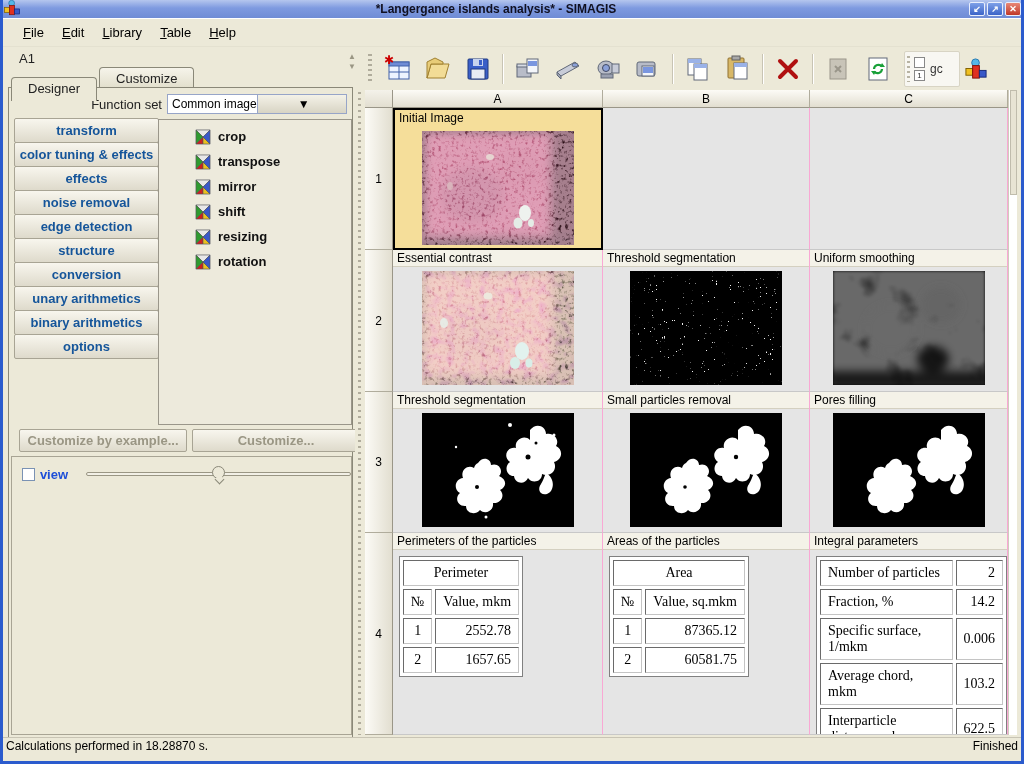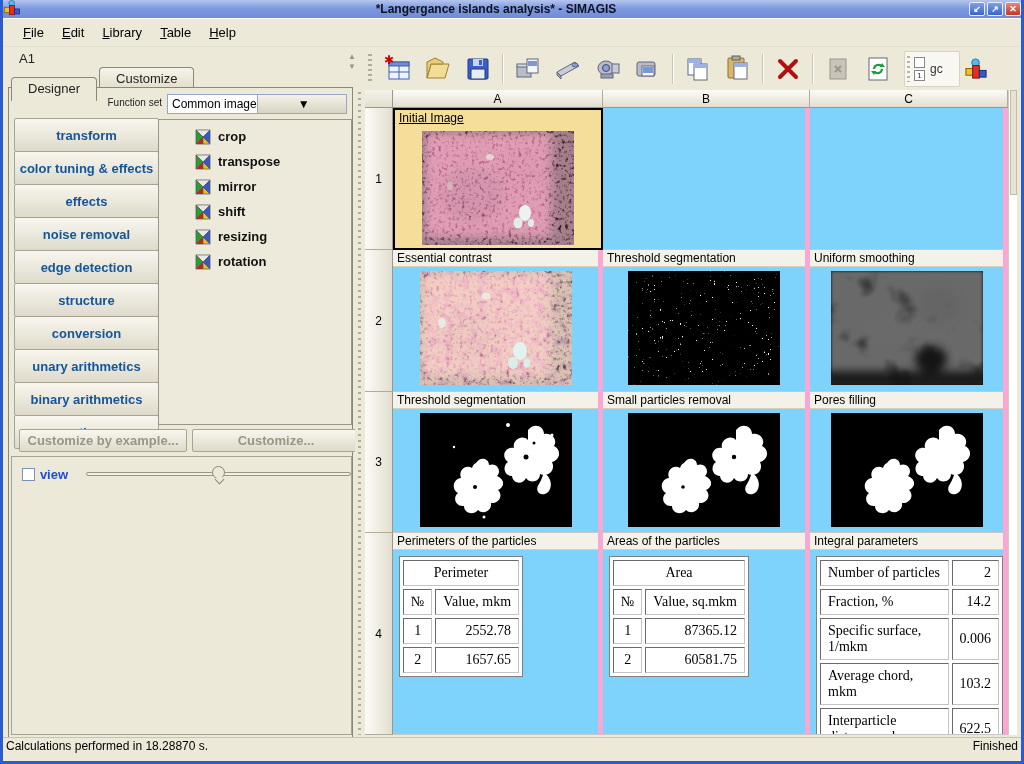--- a/index.html
+++ b/index.html
@@ -23,27 +23,27 @@
   .menu-item::first-letter { text-decoration:underline; }
   
   .cell-ref { position:absolute; left:16px; top:51px; font-size:13px; color:#222; }
   .mini-arrows { position:absolute; left:345px; top:53px; width:10px; display:flex; flex-direction:column; gap:3px; color:#9a9684; font-size:8px; line-height:7px;}
   .tabs { position:absolute; left:8px; top:65px; height:23px; display:flex; }
   .tab { border:1px solid #8a8878; border-bottom:none; border-radius:4px 4px 0 0; padding:3px 16px 3px;
          font-size:13px; background:linear-gradient(#f6f4ea,#e2dfcc); color:#222; margin-right:2px; position:relative; top:2px; height:21px;}
   .tab.active { background:#ECE9D8; top:12px; height:24px; z-index:5; }
   .lp-box { position:absolute; left:5px; top:87px; width:345px; height:651px; border:1px solid #8a8878; background:#ECE9D8; }
   .fset-row { position:absolute; left:0; top:6px; width:100%; height:20px; }
-  .fset-label { position:absolute; right:190px; top:3px; font-size:10px; color:#222; }
+  .fset-label { position:absolute; right:190px; top:3px; font-size:13px; color:#222; }
   .fset-dd { position:absolute; left:158px; top:0; width:180px; height:20px; background:#fff; border:1px solid #97a5c8; display:flex; align-items:center; }
   .fset-dd span { flex:1; font-size:12px; padding-left:4px; color:#000; white-space:nowrap; overflow:hidden;}
   .dd-btn { width:17px; height:18px; background:linear-gradient(#f4f2e8,#d8d4c4); border-left:1px solid #97a5c8;
             font-size:8px; color:#444; display:flex; align-items:center; justify-content:center; }
   .cat-col { position:absolute; left:5px; top:31px; width:145px; }
-  .cat-btn { height:34px; border:1px solid #a8a494; border-radius:2px; margin-top:-1px;
+  .cat-btn { height:25px; border:1px solid #a8a494; border-radius:2px; margin-top:-1px;
              background:linear-gradient(#f8f6ee,#dedacb); color:#15559A; font-weight:bold; font-size:13px;
              display:flex; align-items:center; justify-content:center; }
   .fn-panel { position:absolute; left:149px; top:31px; width:194px; height:306px; border:1px solid #9a968a; background:#EDEADC;padding-left:28px; }
   .fn-item { display:flex; align-items:center; gap:7px; height:25px; padding-left:8px; font-size:13px; font-weight:bold; color:#111; }
   .cust-row { position:absolute; left:10px; top:341px; width:341px; display:flex; gap:5px; }
   .cust-btn { flex:1; height:23px; border:1px solid #a8a494; border-radius:2px; background:linear-gradient(#f8f6ee,#dedacb);
               color:#9a9684; font-weight:bold; font-size:13px; display:flex; align-items:center; justify-content:center; }
   .view-panel { position:absolute; left:2px; top:368px; width:341px; height:279px; border:1px solid #a8a494; background:#ECE9D8; }
   .view-row { display:flex; align-items:center; margin:9px 0 0 10px; }
   .checkbox { width:13px; height:13px; background:#fff; border:1px solid #7a92b4; }
@@ -72,23 +72,23 @@
   .mini-sq { width:11px; height:11px; border:1px solid #888; background:#fff; font-size:8px; line-height:10px; text-align:center; color:#333;}
   .gc-label { font-size:12px; color:#333; margin-left:5px; }
   
   .grid { position:absolute; left:362px; top:90px; width:643px; height:645px; background:#fff;
           display:grid; grid-template-columns:28px 210px 207px 198px; grid-template-rows:18px 142px 142px 141px 202px; }
   .hdr { background:linear-gradient(#fcfbf6,#e2ded0); border-right:1px solid #b0ac9c; border-bottom:1px solid #9a9688;
          font-size:12px; color:#000; display:flex; align-items:center; justify-content:center; }
   .corner { background:linear-gradient(#f4f2ea,#e2ded0); border-right:1px solid #9a9688; border-bottom:1px solid #9a9688; }
   .rowhdr { background:linear-gradient(90deg,#fcfbf6,#e2ded0); border-right:1px solid #9a9688; border-bottom:1px solid #b0ac9c;
             font-size:12px; display:flex; align-items:center; justify-content:center; }
-  .cell { background:#7dd3fc; border-right:5px solid #f9a8d4; border-bottom:1px solid #c8c8c8; overflow:hidden; position:relative;}
+  .cell { background:#e5e5e5; border-right:1px solid #f9a8d4; border-bottom:1px solid #c8c8c8; overflow:hidden; position:relative;}
   .cell-label { height:17px; background:#f4f2e8; border-bottom:1px solid #d4d0c0; font-size:12px; color:#000; padding:1px 0 0 4px; }
-  .cell.sel { background:#F5DE9A; border:2px solid #000;text-decoration:underline; }
+  .cell.sel { background:#F5DE9A; border:2px solid #000; }
   .cell.sel .cell-label { background:transparent; border-bottom:none; }
   .img-holder { width:152px; height:114px; margin:4px auto 0; }
   .img-holder svg { display:block; }
   
   .tbl-wrap { padding:6px 0 0 6px; }
   table.data { border-collapse:separate; border-spacing:3px; background:#fff; border:1px solid #808080; font-family:"Liberation Serif",serif; font-size:14px; }
   table.data td { border:1px solid; border-color:#6a6a6a #c4c4c4 #c4c4c4 #6a6a6a; background:#fff; padding:4px 7px; }
   td.c { text-align:center; } td.r { text-align:right; } 
   .int-table td.lbl { width:152px; } .int-table td.val { width:44px; text-align:right; }
   

